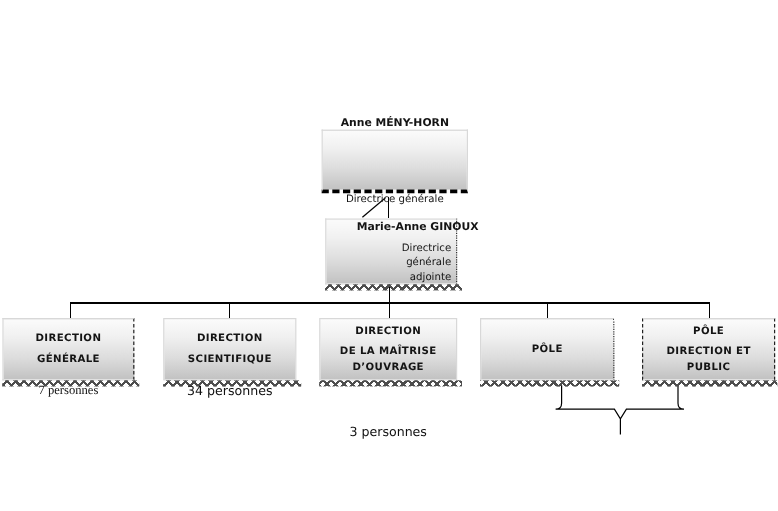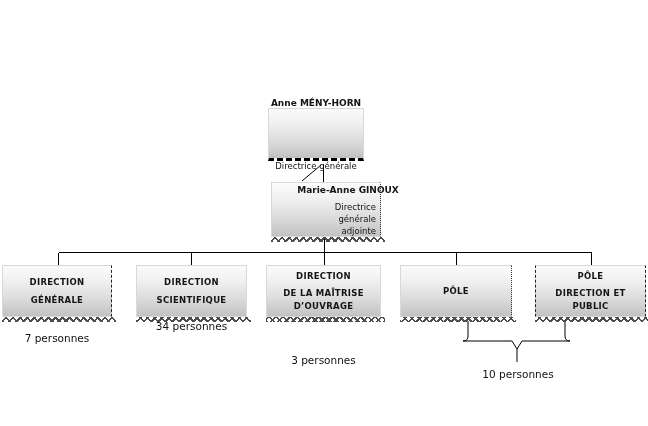--- a/index.html
+++ b/index.html
@@ -16,37 +16,37 @@
     border:1px solid #d8d8d8;
   }
   
   .hatch::after{
     content:"";position:absolute;left:-1px;right:-5px;bottom:-6px;height:5px;
     background:
       repeating-linear-gradient(45deg,#4d4d4d 0 1.8px,transparent 1.8px 5px),
       repeating-linear-gradient(-45deg,#4d4d4d 0 1.8px,transparent 1.8px 5px);
   }
   
-  .top-box   {left:268px;top:108px;width:96px;height:53px;border-bottom:3px dashed #000;gap:44px;}
+  .top-box   {left:268px;top:108px;width:122px;height:53px;border-bottom:3px dashed #000;gap:44px;}
   .deputy-box{left:271px;top:182px;width:110px;height:55px;border-right:1px dotted #333;padding-left:44px;}
   .b1{left:2px;  top:265px;width:110px;height:52px;border-right:1px dashed #222;}
   .b2{left:136px;top:265px;width:111px;height:52px;}
   .b3{left:266px;top:265px;width:115px;height:52px;}
   .b4{left:400px;top:265px;width:112px;height:52px;border-right:1px dotted #333;}
   .b5{left:535px;top:265px;width:111px;height:52px;border-left:1px dashed #222;border-right:1px dashed #222;}
   
   .person-name{font-weight:bold;font-size:9px;line-height:14px;margin-bottom:6px;white-space:nowrap;}
   .person-role{font-size:8.5px;line-height:12px;padding:0 4px;text-align:right;}
   .deputy-box .person-name{margin-bottom:4px;}
   .dept .line{font-weight:bold;font-size:8.5px;letter-spacing:.3px;line-height:18px;white-space:nowrap;}
   .dept.three .line{line-height:13px;}
   .dept.three .line:first-child{margin-bottom:4px;}
   
   .count{position:absolute;z-index:1;font-size:10.5px;color:#111;text-align:center;}
-  .c1{left:2px;  top:332px;width:110px;}
+  .c1{left:2px;  top:320px;width:110px;font-family:Liberation Serif, serif;}
   .c2{left:136px;top:320px;width:111px;}
   .c3{left:266px;top:354px;width:115px;}
   .c45{left:458px;top:368px;width:120px;}
 </style>
 </head>
 <body>
 
 <div class="canvas">
 
   <svg class="connectors" width="648" height="426" viewBox="0 0 648 426">
@@ -96,15 +96,14 @@
 
   <div class="box dept three b5 hatch">
     <div class="line">PÔLE</div>
     <div class="line">DIRECTION ET</div>
     <div class="line">PUBLIC</div>
   </div>
 
   <div class="count c1">7 personnes</div>
   <div class="count c2">34 personnes</div>
   <div class="count c3">3 personnes</div>
-  <div class="count c45">10 personnes</div>
 
 </div>
 
 </body></html>

